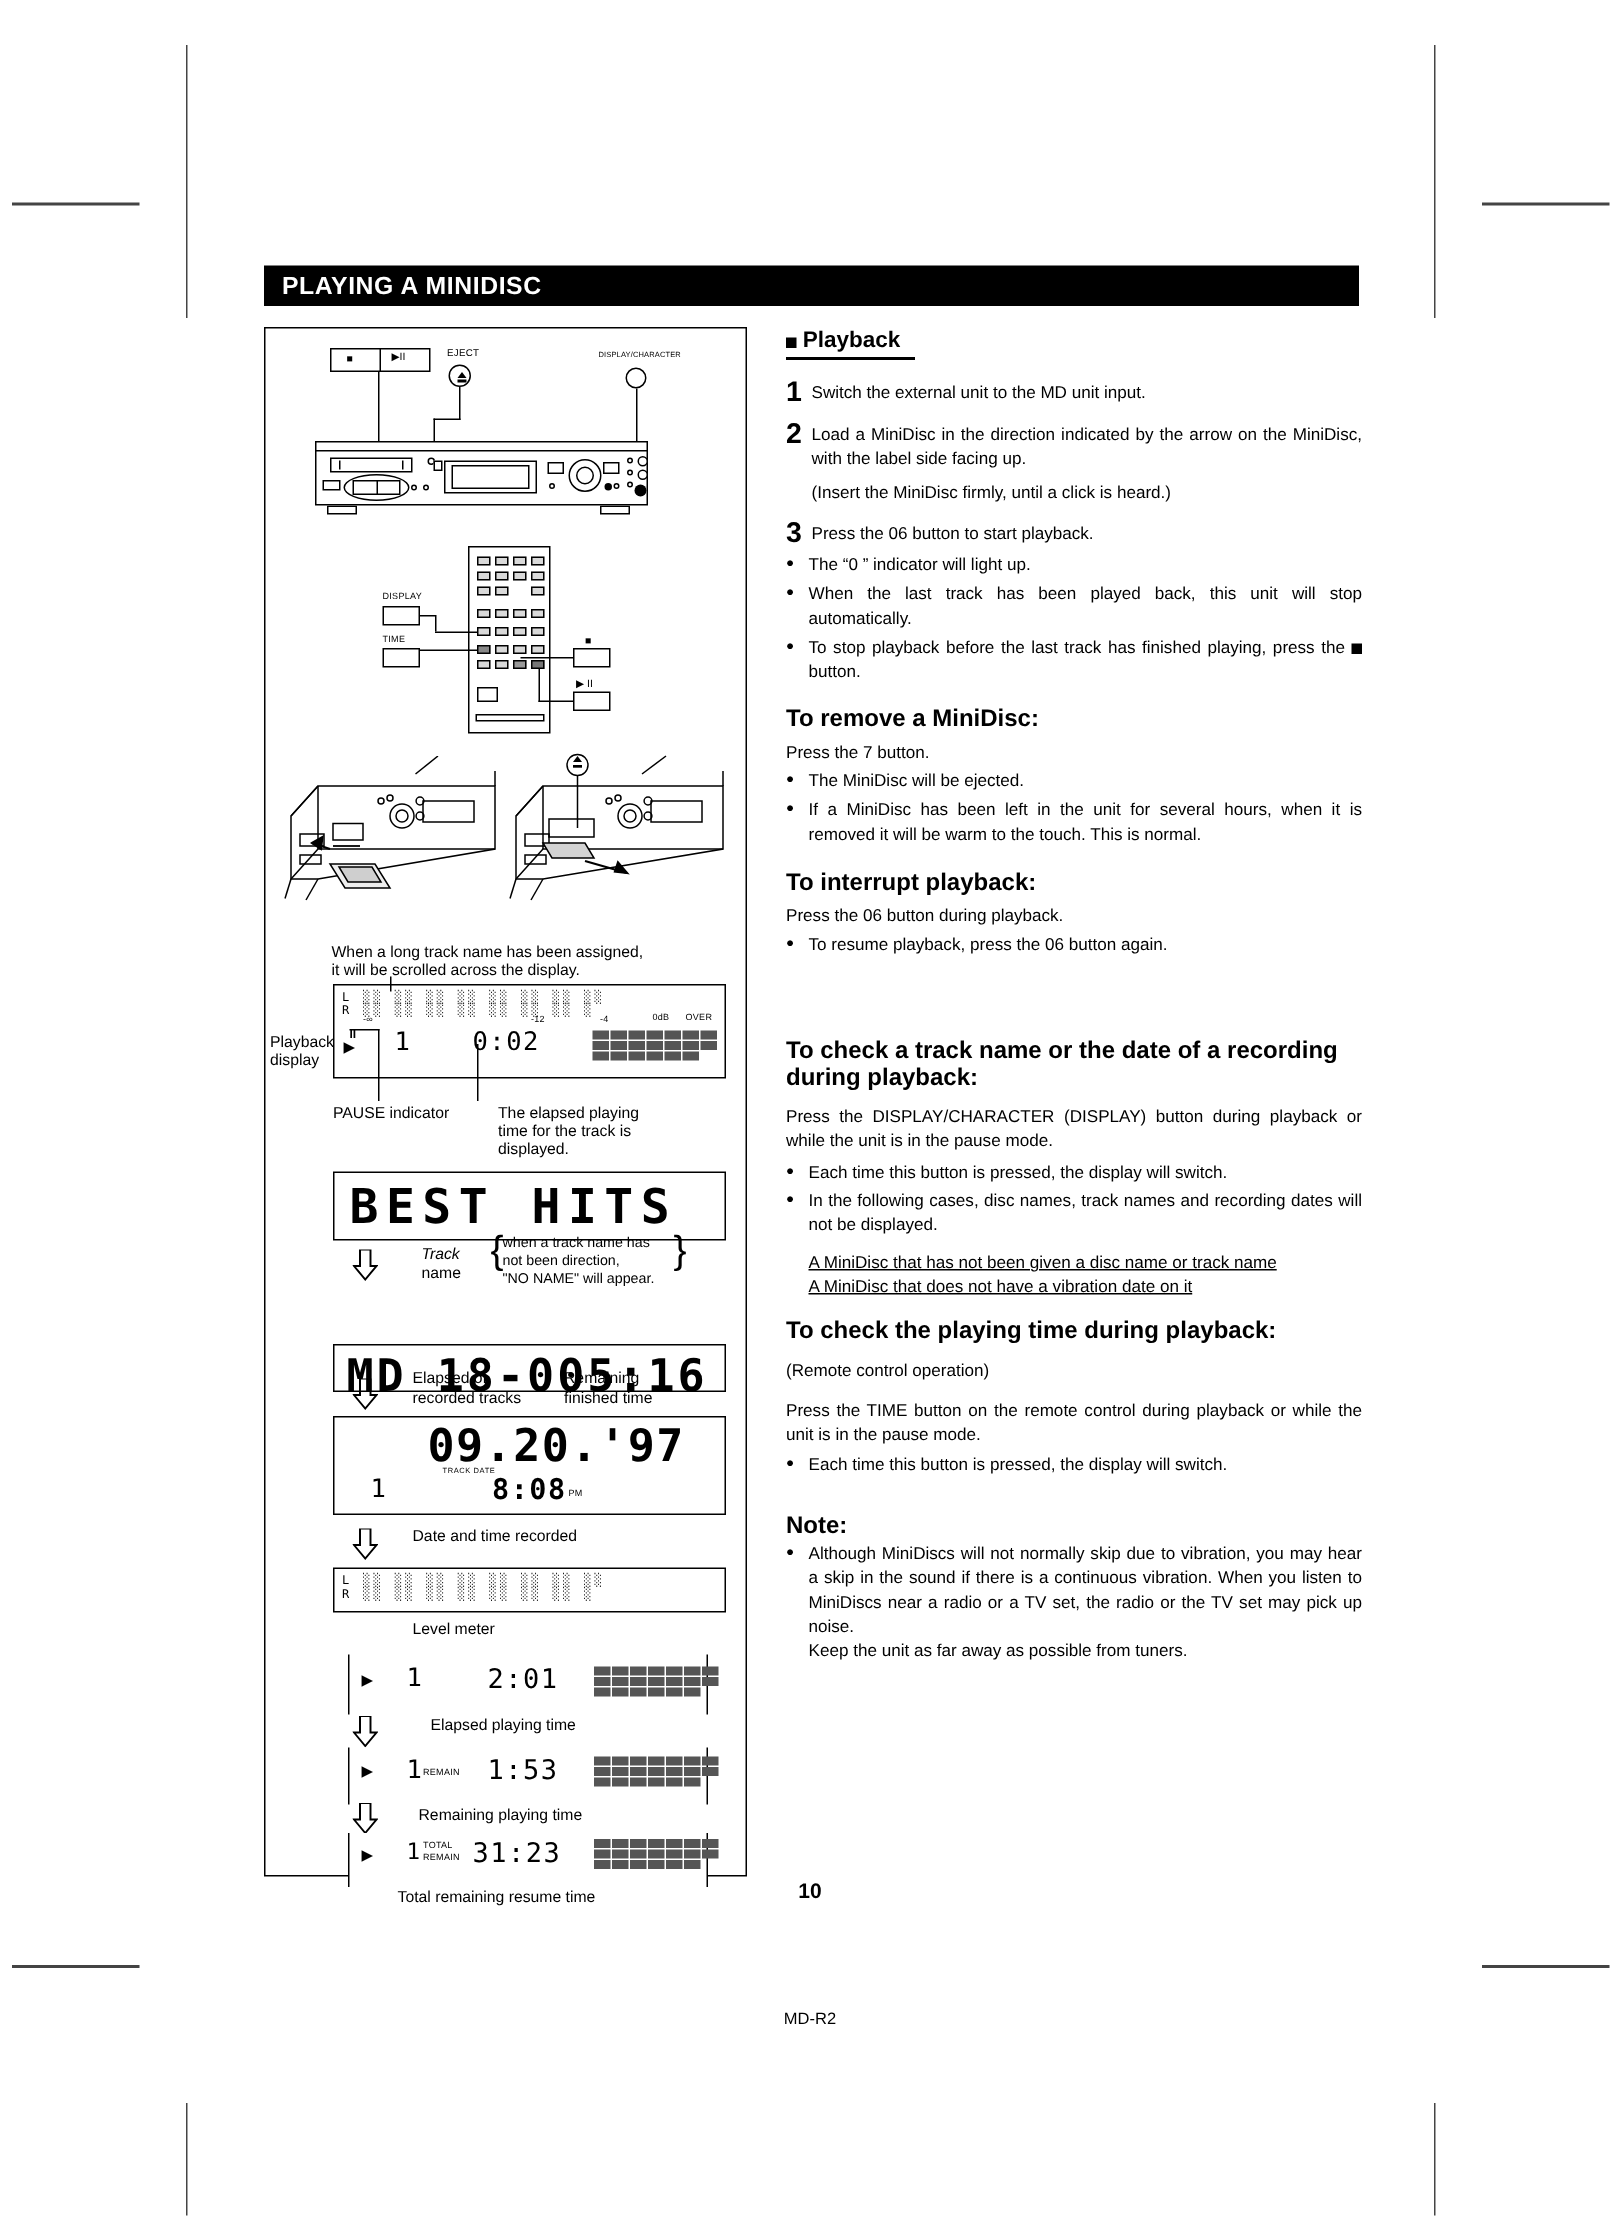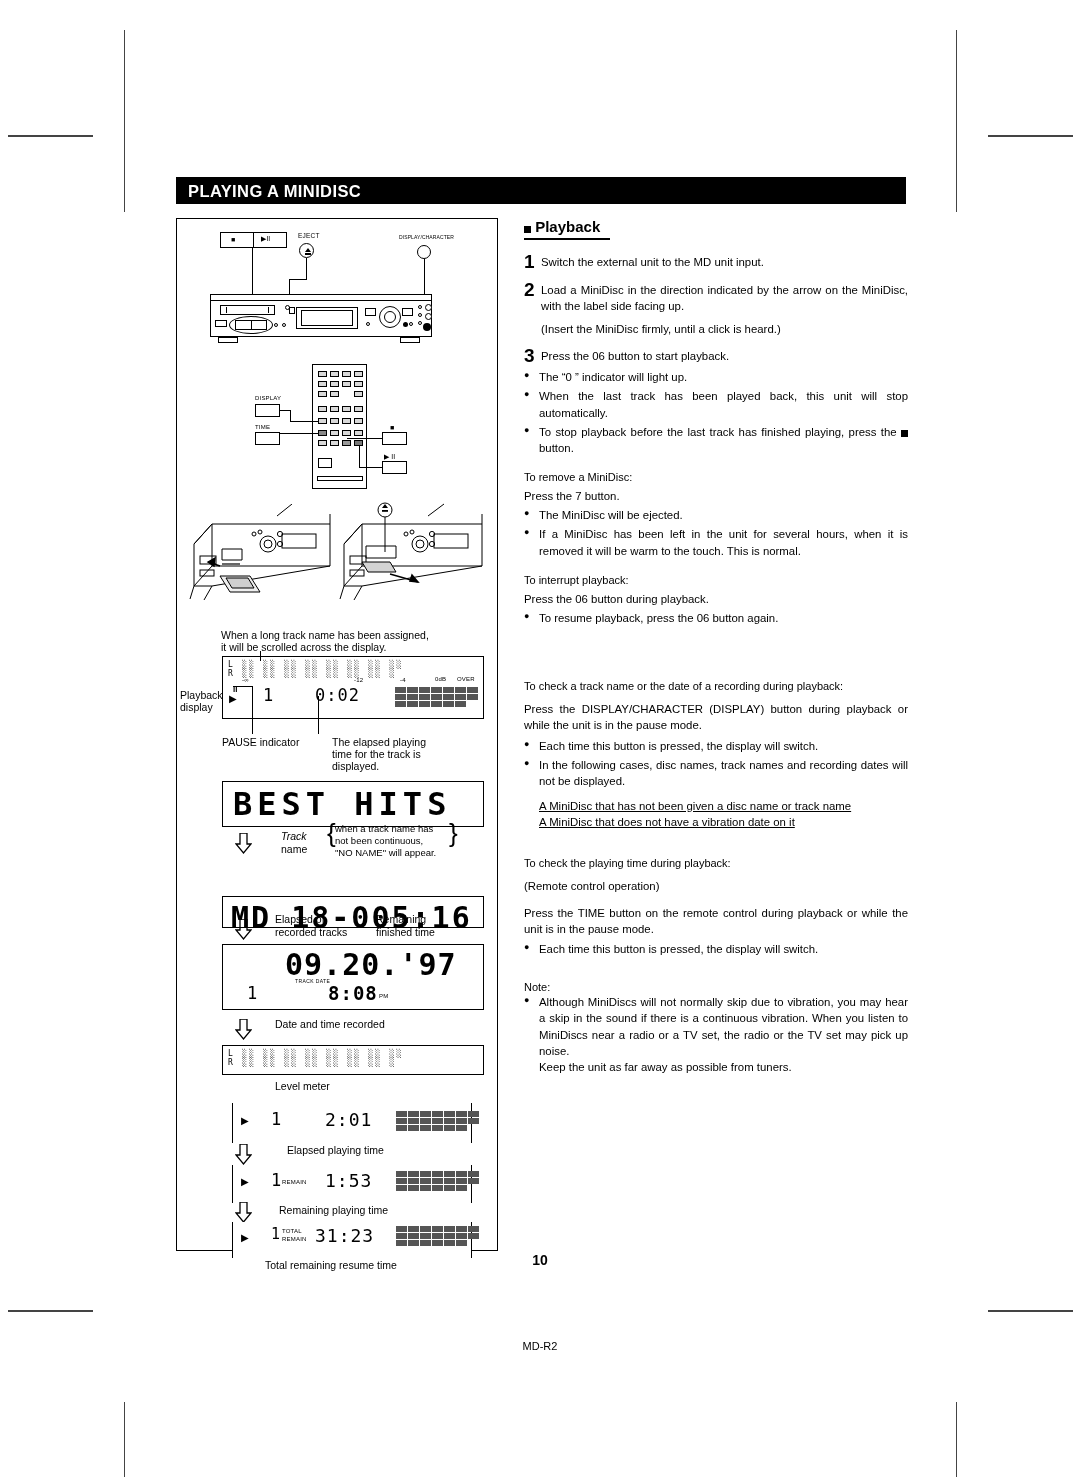--- a/index.html
+++ b/index.html
@@ -52,21 +52,21 @@
   #rightcol .h2{font-size:15px;font-weight:bold;margin:0 0 3px 0;}
   #rightcol .rule{height:1.6px;background:#000;width:86px;margin:2px 0 14px 0;}
   #rightcol p{margin:0;font-size:11.4px;line-height:1.42;text-align:justify;}
   #rightcol .step{display:flex;align-items:flex-start;margin-bottom:11px;}
   #rightcol .step .n{font-size:19px;font-weight:bold;line-height:1;width:17px;flex:0 0 17px;
       margin-top:-2px;}
   #rightcol .step .b{flex:1;}
   #rightcol .bul{display:flex;align-items:flex-start;margin-bottom:3px;}
   #rightcol .bul .d{width:15px;flex:0 0 15px;font-size:9px;line-height:1.55;}
   #rightcol .bul .b{flex:1;}
-  #rightcol .sub{font-size:11px;font-weight:normal;margin:15px 0 5px 0;}
+  #rightcol .sub{font-size:16px;font-weight:bold;margin:15px 0 5px 0;}
   #rightcol .plain{margin-bottom:3px;}
   #rightcol .indent{margin-left:15px;text-decoration:underline;}
 
   .sqmark{display:inline-block;width:7px;height:7px;background:#000;vertical-align:-1px;}
 
   #pgnum{position:absolute;left:0;top:1252px;width:1080px;text-align:center;
          font-size:14px;font-weight:bold;}
   #footer{position:absolute;left:0;top:1340px;width:1080px;text-align:center;font-size:11px;}
 </style>
 </head>
@@ -345,21 +345,21 @@
 
     <div class="darr" style="left:58px;top:614px;">
       <svg width="17" height="21" viewBox="0 0 17 21">
           <polygon points="5,0 12,0 12,11 16,11 8.5,20 1,11 5,11" fill="none" stroke="#000" stroke-width="1.3"></polygon>
         </svg>
     </div>
     <div class="lbl t10" style="left:104px;top:611px;font-style:italic;">Track</div>
     <div class="lbl t10" style="left:104px;top:624px;">name</div>
     <div style="position:absolute;left:150px;top:602px;font-size:26px;line-height:0.95;">{</div>
     <div class="lbl" style="left:158px;top:604px;">when a track name has</div>
-    <div class="lbl" style="left:158px;top:616px;">not been continuous,</div>
+    <div class="lbl" style="left:158px;top:616px;">not been direction,</div>
     <div class="lbl" style="left:158px;top:628px;">"NO NAME" will appear.</div>
     <div style="position:absolute;left:272px;top:602px;font-size:26px;line-height:0.95;">}</div>
 
     <div class="lcd" style="left:45px;top:677px;width:262px;height:32px;">
       <div class="dotmat" style="position:absolute;left:8px;top:3px;font-size:30px;letter-spacing:2px;font-weight:bold;">MD  18-005:16</div>
     </div>
 
     <div class="darr" style="left:58px;top:700px;">
       <svg width="17" height="21" viewBox="0 0 17 21">
           <polygon points="5,0 12,0 12,11 16,11 8.5,20 1,11 5,11" fill="none" stroke="#000" stroke-width="1.3"></polygon>
@@ -585,21 +585,21 @@
     </div>
     <div class="bul">
       <div class="d">●</div>
       <div class="b">
           <p>In the following cases, disc names, track names and recording dates will not be displayed.</p>
         </div>
     </div>
     <p class="indent" style="margin-top:9px;">A MiniDisc that has not been given a disc name or track name</p>
     <p class="indent">A MiniDisc that does not have a vibration date on it</p>
 
-    <div class="sub" style="margin-top:26px;">To check the playing time during playback:</div>
+    <div class="sub" style="margin-top:12px;">To check the playing time during playback:</div>
     <p class="plain" style="margin-top:9px;">(Remote control operation)</p>
     <p class="plain" style="margin-top:11px;">Press the TIME button on the remote control during playback or while the unit is in the pause mode.</p>
     <div class="bul" style="margin-top:4px;">
       <div class="d">●</div>
       <div class="b">
           <p>Each time this button is pressed, the display will switch.</p>
         </div>
     </div>
 
     <div class="sub" style="margin-top:24px;margin-bottom:1px;">Note:</div>

